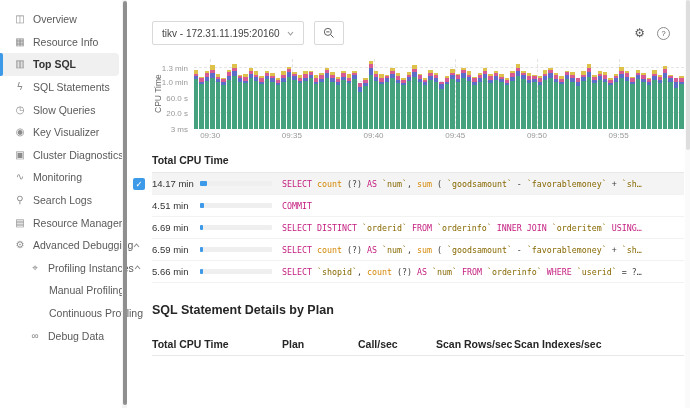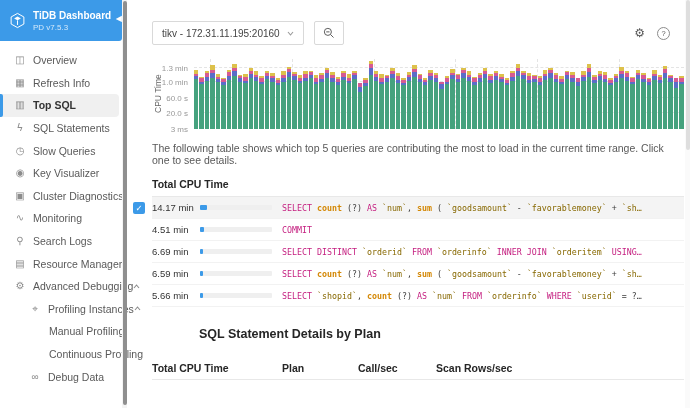--- a/index.html
+++ b/index.html
@@ -64,63 +64,49 @@
   .t-head{display:flex;align-items:center;border-bottom:1px solid #e8e8e8;padding-bottom:6px;
     font-size:10.5px;font-weight:700;color:#262626;}
   .c1{flex:0 0 130px;}.c2{flex:1;}.c2f{flex:0 0 76px;}.c3{flex:0 0 78px;}.c4{flex:0 0 78px;}.c5{flex:1;}
   .t-row{position:relative;display:flex;align-items:center;height:21px;border-bottom:1px solid #f2f2f2;
     font-size:9.5px;color:#333;cursor:pointer;}
   .t-row.selected{background:#f4f4f4;}
   .cpu{flex:0 0 48px;}
   .ptrack{flex:0 0 72px;height:5px;background:#efefef;border-radius:1px;position:relative;margin-right:10px;}
   .pfill{position:absolute;left:0;top:0;height:100%;background:#3c9ae8;border-radius:1px;}
   .sqlcell{flex:1;font-family:"DejaVu Sans Mono",monospace;font-size:8.3px;white-space:nowrap;overflow:hidden;}
-  .tok-kw{color:#c41d7f;}.tok-fn{color:#d48806;font-weight:bold;}.tok-id{color:#876800;}.tok-pl{color:#3c3c3c;}
+  .tok-kw{color:#c41d7f;}.tok-fn{color:#d48806;}.tok-id{color:#876800;}.tok-pl{color:#3c3c3c;}
   .checkbox{position:absolute;left:-19px;top:4.5px;width:12px;height:12px;background:#3c9ae8;border-radius:2px;
     color:#fff;font-size:8.5px;display:flex;align-items:center;justify-content:center;cursor:pointer;}
   .other-label{display:flex;align-items:center;gap:4px;font-family:"Liberation Sans",sans-serif;
     font-style:italic;color:#999;font-size:9.5px;}
   .info-i{width:10px;height:10px;font-size:6.5px;border-color:#b5b5b5;color:#999;font-style:normal;}
 
-  .details-heading{font-size:12.5px;font-weight:700;color:#262626;margin-top:20px;margin-left:47px;}
+  .details-heading{font-size:12.5px;font-weight:700;color:#262626;margin-top:20px;}
   .t2 .t-head{padding-top:9px;padding-bottom:5px;}
 
   .page-scrollbar{position:absolute;right:0;top:0;width:5px;height:100%;background:#fafafa;}
   .page-scrollbar .thumb{position:absolute;top:0;right:.5px;width:4px;height:150px;background:#dedede;border-radius:2px;}
 
   svg.ic{display:block;}
 </style>
 </head>
 <body>
 
 <div class="page">
 
   <aside class="sidebar">
-    <div class="brand">
-      <span>
-        <svg class="ic" width="17" height="17" viewBox="0 0 24 24" fill="none" stroke="#fff" stroke-width="1.4">
-          <polygon points="12,2 21,7 21,17 12,22 3,17 3,7"></polygon>
-          <path d="M12 6.5 L16.8 9.2 L12 11.8 L7.2 9.2 Z" fill="#fff" stroke="none"></path>
-          <path d="M12 11.8 v6.5"></path>
-        </svg>
-      </span>
-      <div class="brand-text">
-        <div class="brand-title">TiDB Dashboard</div>
-        <div class="brand-version">PD v7.5.3</div>
-      </div>
-      <span class="brand-collapse">◀</span>
-    </div>
     <nav class="sb-nav" id="sidebar-menu">
         <div class="sb-item">
           <span class="sb-icon">◫</span>
           <span class="sb-label">Overview</span>
         </div>
         <div class="sb-item">
           <span class="sb-icon">▦</span>
-          <span class="sb-label">Refresh Info</span>
+          <span class="sb-label">Resource Info</span>
         </div>
         <div class="sb-item active">
           <span class="active-bar"></span>
           <span class="sb-icon">▥</span>
           <span class="sb-label">Top SQL</span>
         </div>
         <div class="sb-item">
           <span class="sb-icon">ϟ</span>
           <span class="sb-label">SQL Statements</span>
         </div>
@@ -763,22 +749,29 @@
             </div>
             <div class="bar">
               <div class="seg" style="height: 64.4444%; background: rgb(69, 162, 126);"></div>
               <div class="seg" style="height: 3.33333%; background: rgb(91, 109, 200);"></div>
               <div class="seg" style="height: 4.44444%; background: rgb(215, 90, 146);"></div>
               <div class="seg" style="height: 3.33333%; background: rgb(221, 193, 75);"></div>
             </div>
           </div>
         </div>
     </div>
-
-    <div class="desc">The following table shows which top 5 queries are contributing the most to load in the current time range. Click one to see details.</div>
+    <div class="xlabels" id="xlabels">
+        <span class="xlab" style="left: 3.3%;">09:30</span>
+        <span class="xlab" style="left: 19.97%;">09:35</span>
+        <span class="xlab" style="left: 36.64%;">09:40</span>
+        <span class="xlab" style="left: 53.31%;">09:45</span>
+        <span class="xlab" style="left: 69.98%;">09:50</span>
+        <span class="xlab" style="left: 86.65%;">09:55</span>
+      </div>
+
 
     <div class="tbl">
       <div class="t-head">
         <span class="c1">Total CPU Time</span>
       </div>
       <div id="top-table-body">
           <div class="t-row selected">
             <span class="checkbox">✓</span>
             <span class="cpu">14.17 min</span>
             <span class="ptrack">
@@ -817,20 +810,21 @@
         </div>
     </div>
 
     <div class="details-heading">SQL Statement Details by Plan</div>
     <div class="tbl t2">
       <div class="t-head">
         <span class="c1">Total CPU Time</span>
         <span class="c2f">Plan</span>
         <span class="c3">Call/sec</span>
         <span class="c4">Scan Rows/sec</span>
+        <span class="c5">Scan Indexes/sec</span>
       </div>
 
     </div>
   </main>
 
   <div class="page-scrollbar">
       <div class="thumb"></div>
     </div>
 </div>
 

